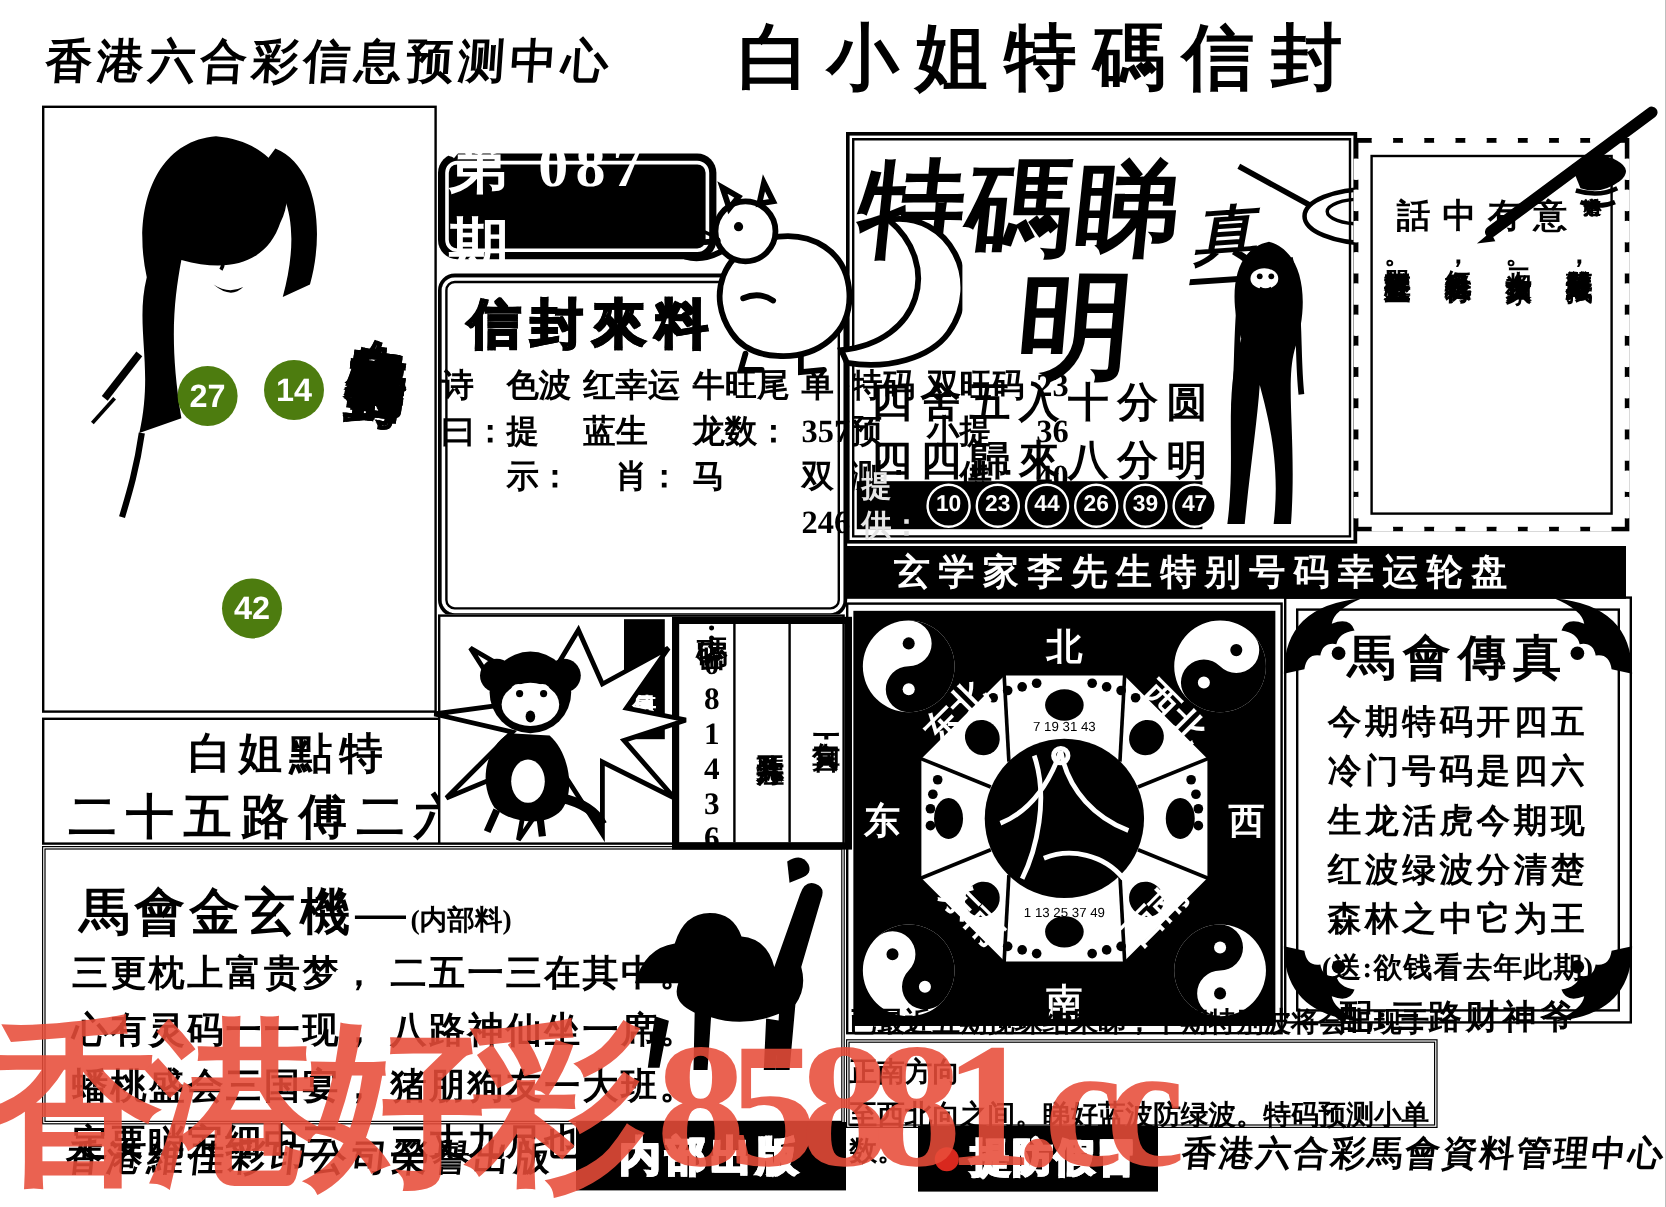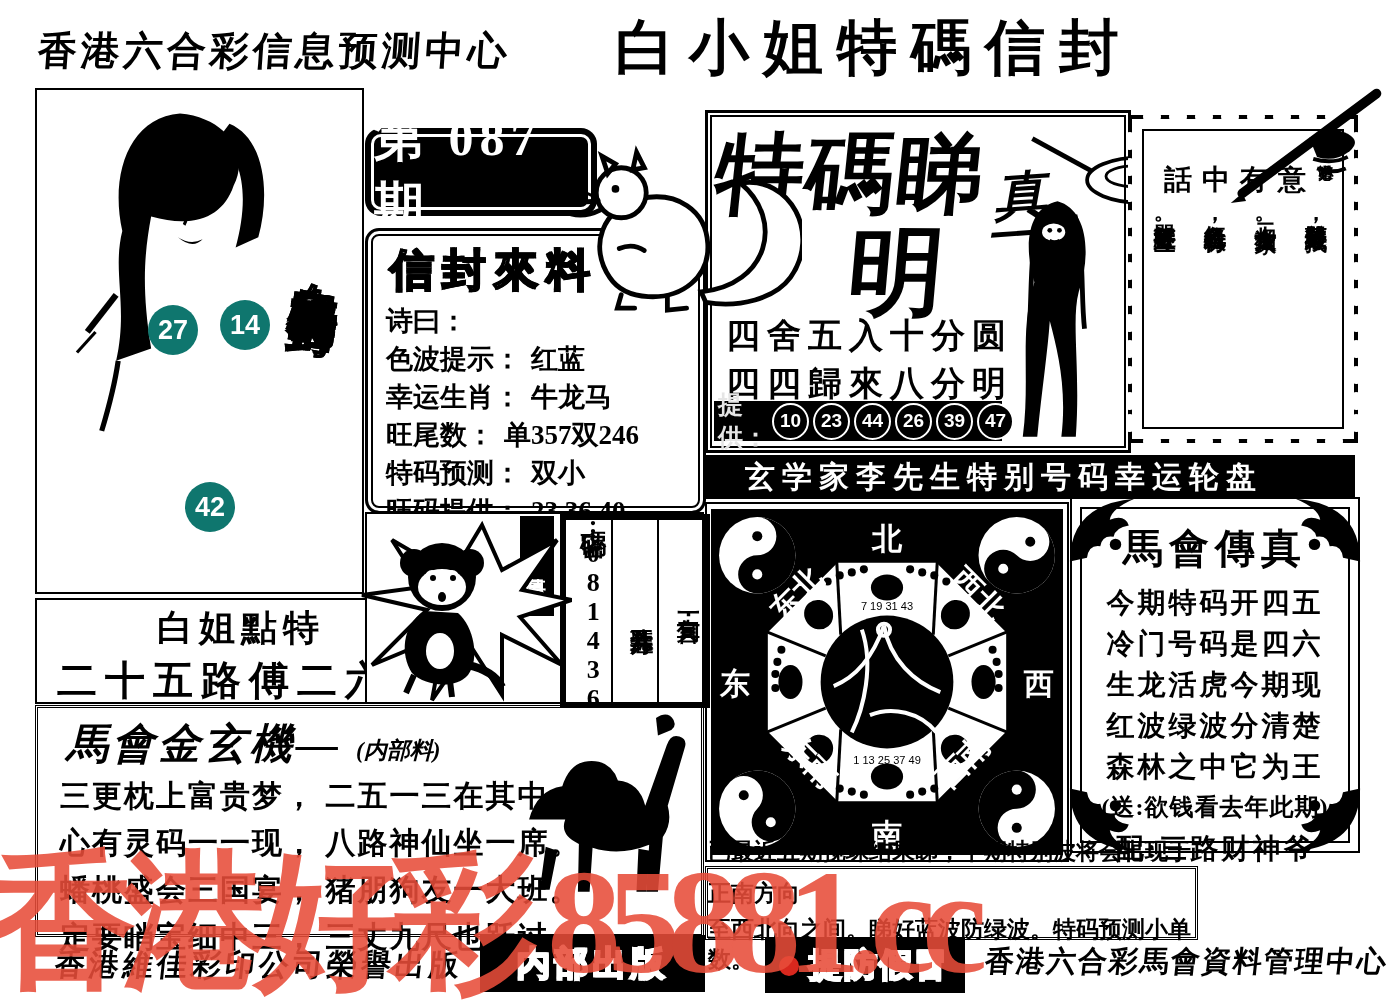--- a/index.html
+++ b/index.html
@@ -7,21 +7,21 @@
         font-family:"Liberation Sans","DejaVu Sans",sans-serif;color:#000;}
   .abs{position:absolute;}
   .box{border:2px solid #000;background:#fff;}
   .dbox{border:3px double #000;background:#fff;}
   .brush{font-family:"Liberation Serif","DejaVu Serif",serif;font-weight:bold;}
   .bstroke{color:#fff;-webkit-text-stroke:2px #000;
            text-shadow:-1px -1px 0 #000,1px -1px 0 #000,-1px 1px 0 #000,1px 1px 0 #000;}
   .wstroke{color:#fef9c3;-webkit-text-stroke:2px #fff;
            text-shadow:-1px -1px 0 #fff,1px -1px 0 #fff,-1px 1px 0 #fff,1px 1px 0 #fff;}
   .vert{writing-mode:vertical-rl;text-orientation:upright;}
-  .ball{width:50px;height:50px;border-radius:50%;background:#0f766e;color:#fff;
+  .ball{width:50px;height:50px;border-radius:50%;background:#4d7c0f;color:#fff;
         display:flex;align-items:center;justify-content:center;font-weight:bold;font-size:27px;}
   .pnum{width:33px;height:33px;border:2px solid #fff;border-radius:50%;background:#000;color:#fff;
         display:flex;align-items:center;justify-content:center;font-size:19px;font-weight:bold;margin:0 2px;flex:0 0 auto;}
   .row{display:flex;gap:10px;font-size:27px;font-weight:bold;line-height:38px;}
   .stampcol{font-size:22px;font-weight:bold;line-height:1.12;letter-spacing:1px;}
   .faxline{font-size:28px;line-height:41px;font-weight:bold;letter-spacing:3px;text-align:center;}
   .goldline{font-size:30px;line-height:47px;font-weight:bold;letter-spacing:2px;white-space:pre;}
   svg{display:block;}
 </style>
 </head>
@@ -53,21 +53,21 @@
   <div class="abs ball" style="left:185px;top:482px;">42</div>
 
   <div class="abs vert brush bstroke" style="left:268px;top:246px;height:380px;font-size:47px;letter-spacing:4px;transform:rotate(7deg);font-weight:900;z-index:3;">白小姐特碼信封</div>
 
   <div class="abs box" style="left:35px;top:598px;width:390px;height:102px;">
     <div class="brush" style="font-size:36px;margin:4px 0 0 120px;letter-spacing:6px;">白姐點特</div>
     <div class="brush" style="font-size:40px;margin:0 0 0 20px;letter-spacing:8px;">二十五路傅二六</div>
   </div>
 
   <div class="abs dbox" style="left:35px;top:705px;width:663px;height:226px;">
-    <div style="margin:8px 0 0 28px;display:flex;align-items:baseline;gap:14px;font-style:italic;">
+    <div style="margin:24px 0 0 28px;display:flex;align-items:baseline;">
       <span class="brush" style="font-size:42px;letter-spacing:4px;">馬會金玄機—</span>
       <span class="brush" style="font-size:23px;">(内部料)</span>
     </div>
     <div class="brush goldline" style="margin-left:22px;">三更枕上富贵梦， 二五一三在其中。</div>
     <div class="brush goldline" style="margin-left:22px;">心有灵码一一现， 八路神仙坐一席。</div>
     <div class="brush goldline" style="margin-left:22px;">蟠桃盛会三国宴， 猪朋狗友一大班。</div>
     <div class="brush goldline" style="margin-left:22px;">定要睄宝细中三， 三丈九尺也跃过。</div>
   </div>
 
   <svg class="abs" viewBox="0 0 210 200" style="left:492px;top:698px;width:205px;height:200px;z-index:2;">
@@ -93,21 +93,21 @@
       <path d="M70,120 q14,-6 26,2" fill="none"></path>
       <path d="M72,168 l-4,14 18,0" fill="none"></path>
       <path d="M120,170 l0,14 20,-2" fill="none"></path>
     </g>
     <circle cx="66" cy="58" r="4" fill="#000"></circle>
     <path d="M44,66 l-22,-10" stroke="#000" stroke-width="3"></path>
   </svg>
 
   <div class="abs" style="left:365px;top:228px;width:335px;height:280px;border:3px solid #000;border-radius:14px;box-shadow:inset 0 0 0 3px #fff,inset 0 0 0 5px #000;">
     <div class="brush bstroke" style="font-size:44px;font-weight:900;letter-spacing:8px;margin:10px 0 2px 22px;">信封來料</div>
-    <div style="margin-left:18px;display:flex;flex-direction:column;">
+    <div style="display:flex;flex-direction:row;">
       <div class="row brush">
           <span>诗曰：</span>
         </div>
       <div class="row brush">
           <span>色波提示：</span>
           <span>红蓝</span>
         </div>
       <div class="row brush">
           <span>幸运生肖：</span>
           <span>牛龙马</span>

